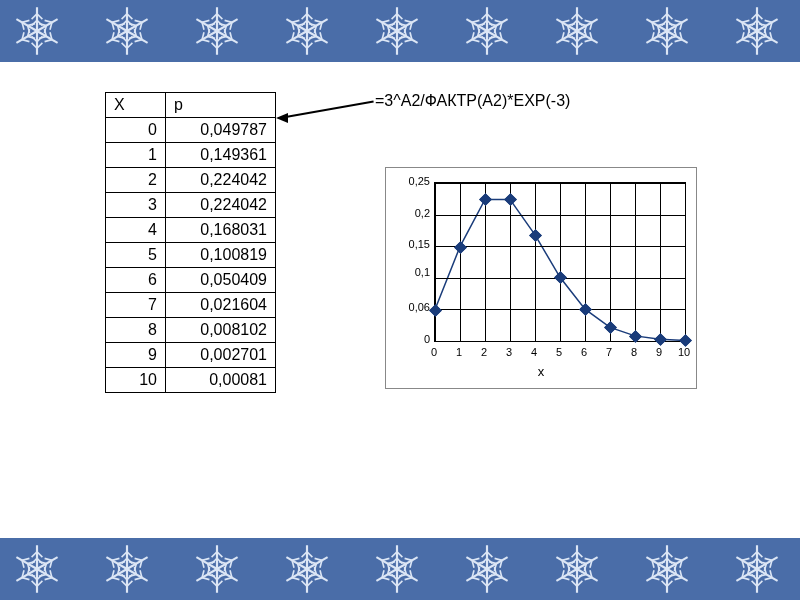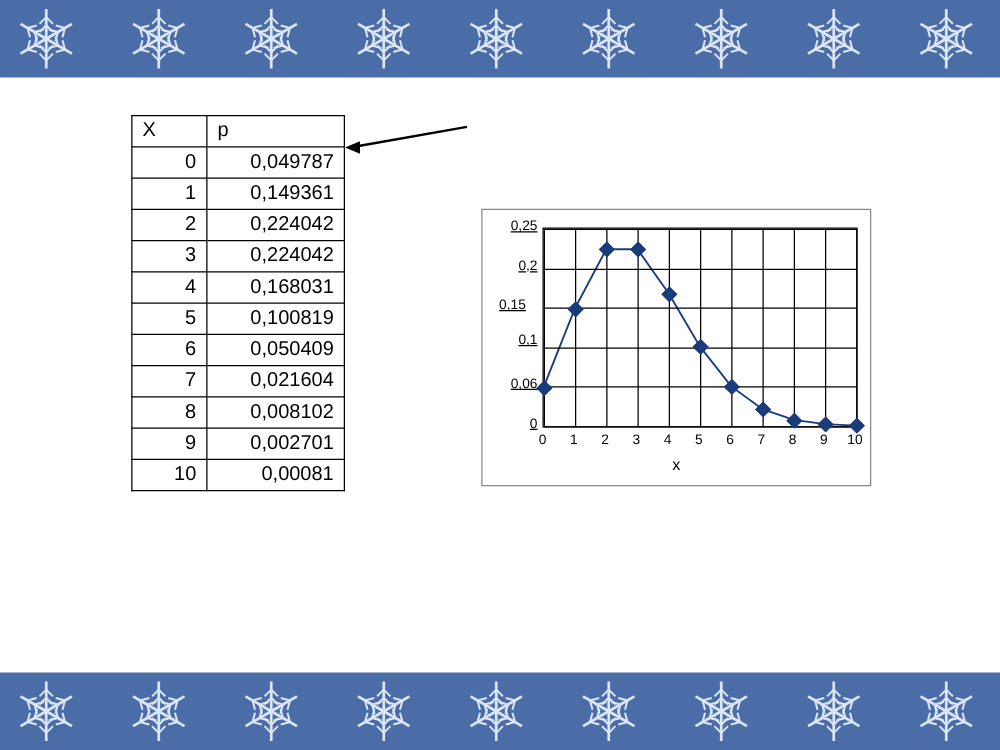--- a/index.html
+++ b/index.html
@@ -13,21 +13,21 @@
   table.data td.xcol{text-align:right;width:60px;}
   table.data td.pcol{text-align:right;width:110px;}
   table.data tr.hdr td{text-align:left;}
   .formula{position:absolute;left:375px;top:30px;font-size:16px;color:#000;}
   .arrow-line{position:absolute;left:280px;top:55px;width:95px;height:2px;background:#000;transform-origin:left center;transform:rotate(-10deg);}
   .arrow-head{position:absolute;left:276px;top:51px;width:0;height:0;border-top:5px solid transparent;border-bottom:5px solid transparent;border-right:12px solid #000;}
   .chart-wrap{position:absolute;left:385px;top:105px;width:310px;height:220px;border:1px solid #888;background:#fff;}
   .plot{position:absolute;left:48px;top:14px;width:250px;height:158px;border:1px solid #000;background:#fff;}
   .grid-h{position:absolute;left:0;width:100%;height:0;border-top:1px solid #000;}
   .grid-v{position:absolute;top:0;height:100%;width:0;border-left:1px solid #000;}
-  .ylab{position:absolute;right:266px;font-size:11px;color:#000;text-align:right;width:40px;text-decoration:underline;}
+  .ylab{position:absolute;right:266px;font-size:11px;color:#000;text-align:right;width:40px;}
   .xlab{position:absolute;top:178px;font-size:11px;color:#000;text-align:center;width:20px;}
   .axis-title{position:absolute;left:0;right:0;top:196px;text-align:center;font-size:13px;}
   .pt{position:absolute;width:7px;height:7px;background:#1a3c7a;border:1px solid #1a3c7a;transform:rotate(45deg);margin:-4px 0 0 -4px;}
   svg.lines{position:absolute;left:0;top:0;width:100%;height:100%;}
 </style>
 </head>
 <body>
 
 <div class="band top">
     <svg viewBox="-50 -50 100 100" class="flake" style="left: 10px;">
@@ -876,20 +876,21 @@
           <td class="xcol">9</td>
           <td class="pcol">0,002701</td>
         </tr>
         <tr>
           <td class="xcol">10</td>
           <td class="pcol">0,00081</td>
         </tr>
       </tbody>
   </table>
 
+  <div class="formula">=3^A2/ФАКТР(A2)*EXP(-3)</div>
   <div class="arrow-line"></div>
   <div class="arrow-head"></div>
 
   <div class="chart-wrap">
     <div class="plot" id="plot">
       <svg class="lines" id="chart-svg" viewBox="0 0 250 158">
           <path d="M0 126.534616 L25 63.603848 L50 16.405456000000015 L75 16.405456000000015 L100 51.804407999999995 L125 94.28239199999999 L150 126.141512 L175 144.346272 L200 152.879536 L225 156.292968 L250 157.48808 " fill="none" stroke="#1a3c7a" stroke-width="1.5"></path>
         </svg>
     <div class="grid-h" style="top: 158px;"></div>
         <div class="grid-h" style="top: 126.4px;"></div>
@@ -917,21 +918,21 @@
         <div class="pt" style="left: 150px; top: 126.142px;"></div>
         <div class="pt" style="left: 175px; top: 144.346px;"></div>
         <div class="pt" style="left: 200px; top: 152.88px;"></div>
         <div class="pt" style="left: 225px; top: 156.293px;"></div>
         <div class="pt" style="left: 250px; top: 157.488px;"></div>
       </div>
     <div class="axis-title">x</div>
   <div class="ylab" style="top: 165px;">0</div>
       <div class="ylab" style="top: 133.4px;">0,06</div>
       <div class="ylab" style="top: 98px;">0,1</div>
-      <div class="ylab" style="top: 70.2px; text-align: center;">0,15</div>
+      <div class="ylab" style="top: 70.2px;">0,15</div>
       <div class="ylab" style="top: 38.6px;">0,2</div>
       <div class="ylab" style="top: 7px;">0,25</div>
       <div class="xlab" style="left: 38px;">0</div>
       <div class="xlab" style="left: 63px;">1</div>
       <div class="xlab" style="left: 88px;">2</div>
       <div class="xlab" style="left: 113px;">3</div>
       <div class="xlab" style="left: 138px;">4</div>
       <div class="xlab" style="left: 163px;">5</div>
       <div class="xlab" style="left: 188px;">6</div>
       <div class="xlab" style="left: 213px;">7</div>

